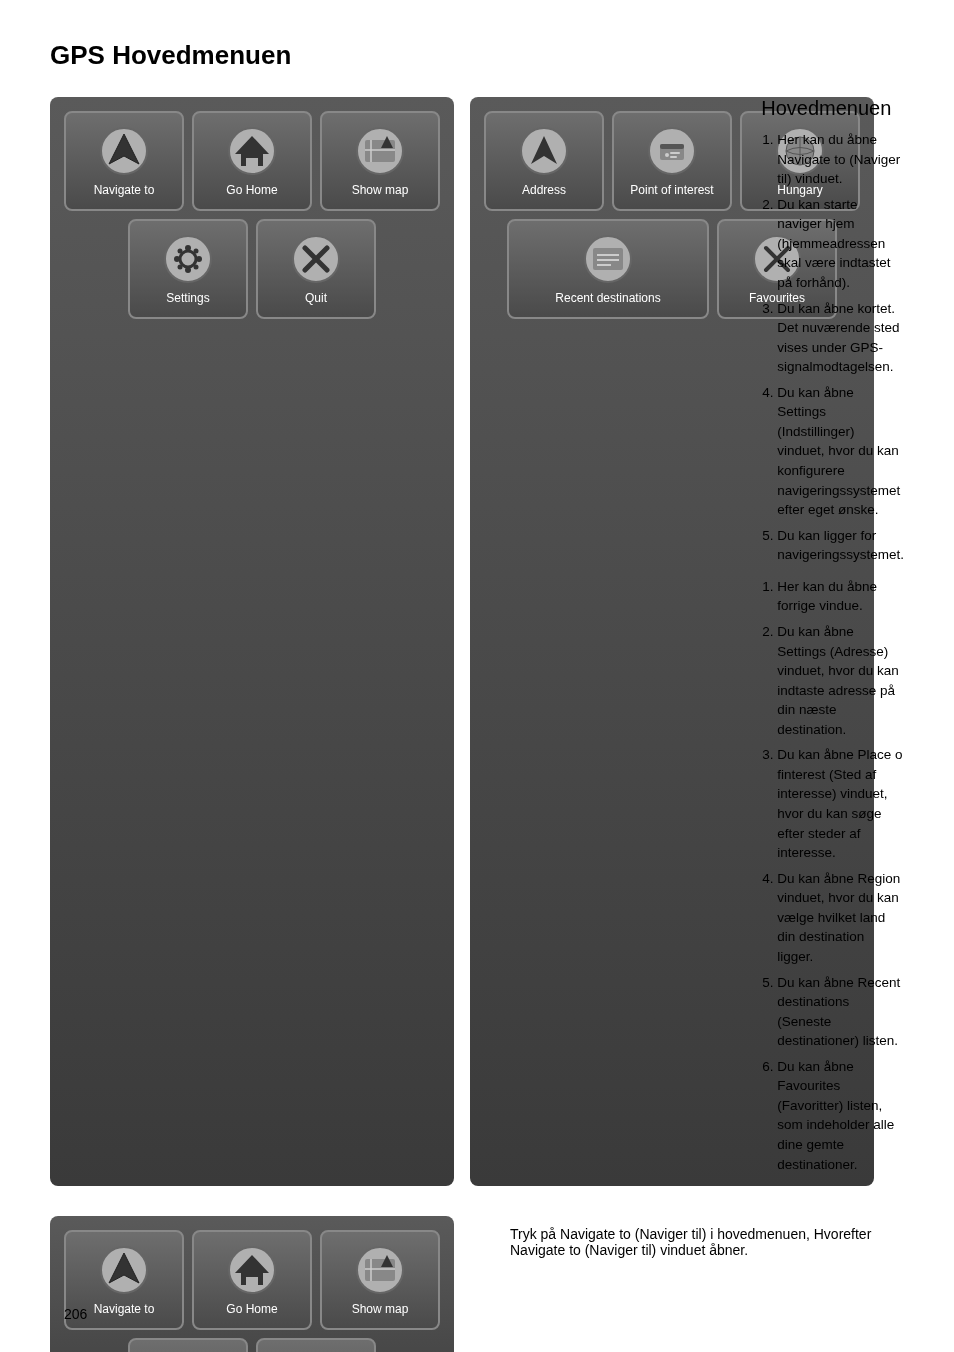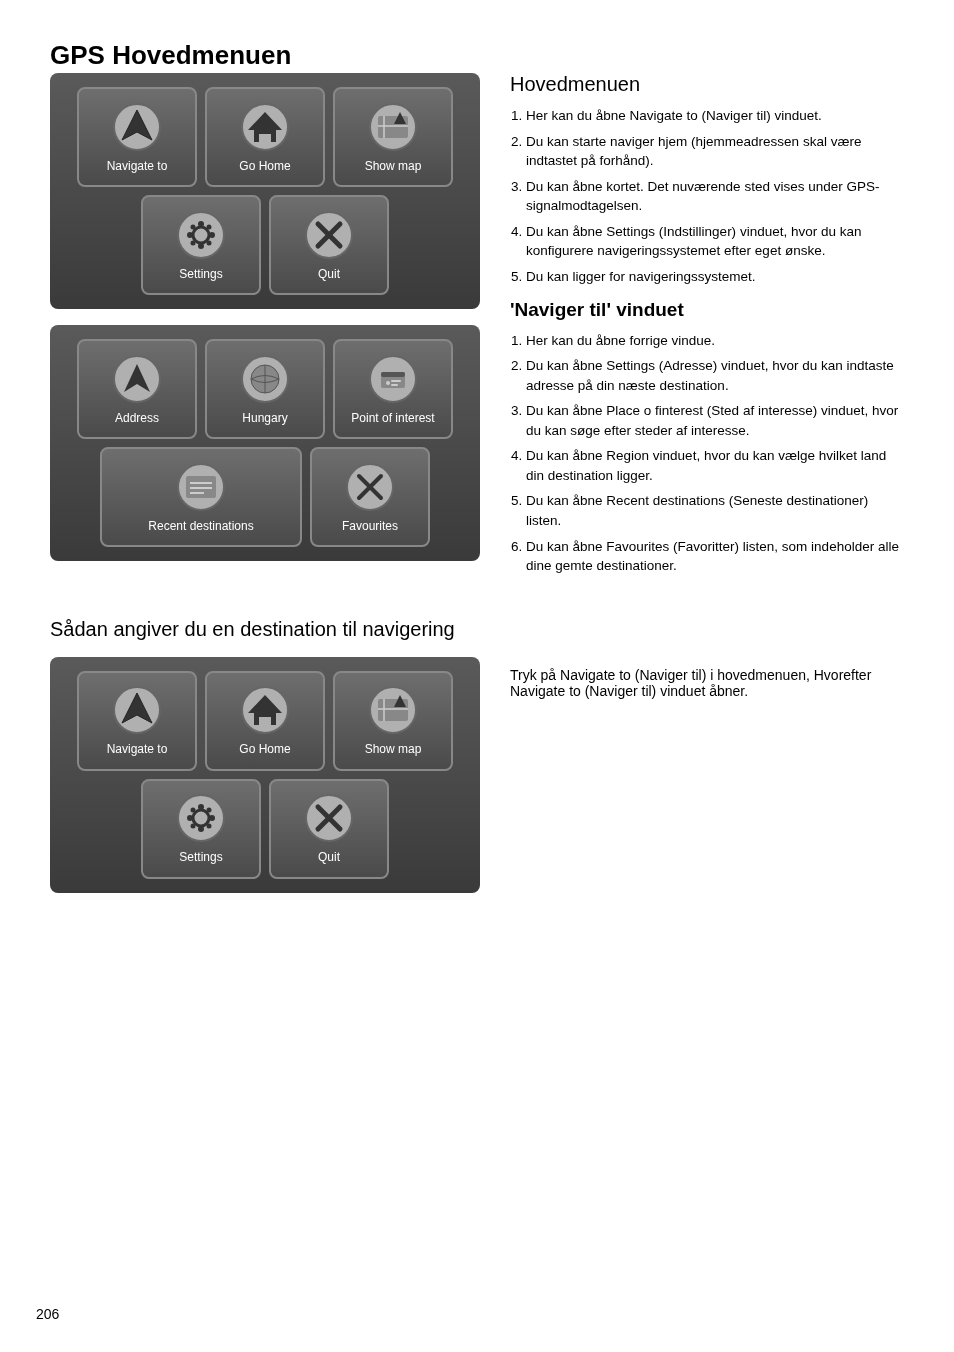--- a/index.html
+++ b/index.html
@@ -9,42 +9,42 @@
       background: #fff;
       color: #000;
       width: 954px;
       min-height: 1352px;
       padding: 40px 50px 40px 50px;
     }
 
     h1 {
       font-size: 26px;
       font-weight: bold;
-      margin-bottom: 2px;
+      margin-bottom: 26px;
     }
     h2 {
       font-size: 20px;
       font-weight: normal;
       margin-bottom: 10px;
     }
     h3 {
       font-size: 19px;
       font-weight: bold;
       margin-bottom: 10px;
     }
 
     .top-section {
       display: flex;
       gap: 30px;
       margin-bottom: 30px;
     }
 
     .left-col {
       display: flex;
-      flex-direction: column;
+      flex-direction: row;
       gap: 16px;
       min-width: 430px;
     }
 
     .right-col {
       flex: 1;
     }
 
     
     .menu-panel {
@@ -130,21 +130,21 @@
     }
 
     .bottom-inner .right-col {
       flex: 1;
       padding-top: 10px;
     }
 
     .page-number {
       position: fixed;
       bottom: 30px;
-      left: 36px;
+      left: 64px;
       font-size: 14px;
     }
 
     b, strong {
       font-weight: normal;
     }
   </style>
 </head>
 <body>
 
@@ -234,41 +234,41 @@
               <polygon points="12,38 25,10 38,38 25,30" fill="#333"></polygon>
             </svg>
           </div>
           <span class="btn-label">Address</span>
         </div>
 
         <div class="menu-btn">
           <div class="icon-area">
             <svg width="50" height="50" viewBox="0 0 50 50">
               <circle cx="25" cy="25" r="23" fill="#b0b0b0" stroke="#666" stroke-width="2"></circle>
-              <ellipse cx="25" cy="25" rx="14" ry="14" fill="#888" stroke="#555" stroke-width="1"></ellipse>
-              <path d="M11 25 Q25 18 39 25" stroke="#555" stroke-width="1" fill="none"></path>
-              <path d="M11 25 Q25 32 39 25" stroke="#555" stroke-width="1" fill="none"></path>
-              <line x1="25" y1="11" x2="25" y2="39" stroke="#555" stroke-width="1"></line>
-            </svg>
-          </div>
-          <span class="btn-label">Hungary</span>
-        </div>
-
-        <div class="menu-btn">
-          <div class="icon-area">
-            <svg width="50" height="50" viewBox="0 0 50 50">
-              <circle cx="25" cy="25" r="23" fill="#b0b0b0" stroke="#666" stroke-width="2"></circle>
               <rect x="13" y="18" width="24" height="16" rx="2" fill="#888"></rect>
               <rect x="13" y="18" width="24" height="5" rx="2" fill="#555"></rect>
               <circle cx="20" cy="29" r="2" fill="#ccc"></circle>
               <rect x="23" y="26" width="10" height="2" rx="1" fill="#ccc"></rect>
               <rect x="23" y="30" width="7" height="2" rx="1" fill="#ccc"></rect>
             </svg>
           </div>
           <span class="btn-label">Point of interest</span>
+        </div>
+
+        <div class="menu-btn">
+          <div class="icon-area">
+            <svg width="50" height="50" viewBox="0 0 50 50">
+              <circle cx="25" cy="25" r="23" fill="#b0b0b0" stroke="#666" stroke-width="2"></circle>
+              <ellipse cx="25" cy="25" rx="14" ry="14" fill="#888" stroke="#555" stroke-width="1"></ellipse>
+              <path d="M11 25 Q25 18 39 25" stroke="#555" stroke-width="1" fill="none"></path>
+              <path d="M11 25 Q25 32 39 25" stroke="#555" stroke-width="1" fill="none"></path>
+              <line x1="25" y1="11" x2="25" y2="39" stroke="#555" stroke-width="1"></line>
+            </svg>
+          </div>
+          <span class="btn-label">Hungary</span>
         </div>
       </div>
       <div class="menu-row">
 
         <div class="menu-btn" style="width:202px;">
           <div class="icon-area">
             <svg width="50" height="50" viewBox="0 0 50 50">
               <circle cx="25" cy="25" r="23" fill="#b0b0b0" stroke="#666" stroke-width="2"></circle>
               <rect x="10" y="14" width="30" height="22" rx="2" fill="#888"></rect>
               <line x1="14" y1="21" x2="36" y2="21" stroke="#ccc" stroke-width="2"></line>
@@ -296,34 +296,32 @@
   <div class="right-col text-section">
     <h2>Hovedmenuen</h2>
     <ol>
       <li>Her kan du åbne <strong>Navigate to (Naviger til)</strong> vinduet.</li>
       <li>Du kan starte naviger hjem (hjemmeadressen skal være indtastet på forhånd).</li>
       <li>Du kan åbne kortet. Det nuværende sted vises under GPS-signalmodtagelsen.</li>
       <li>Du kan åbne <strong>Settings (Indstillinger)</strong> vinduet, hvor du kan konfigurere navigeringssystemet efter eget ønske.</li>
       <li>Du kan ligger for navigeringssystemet.</li>
     </ol>
 
-    <h3>'Naviger til' vinduet</h3>
     <ol>
       <li>Her kan du åbne forrige vindue.</li>
       <li>Du kan åbne <strong>Settings (Adresse)</strong> vinduet, hvor du kan indtaste adresse på din næste destination.</li>
       <li>Du kan åbne <strong>Place o finterest (Sted af interesse)</strong> vinduet, hvor du kan søge efter steder af interesse.</li>
       <li>Du kan åbne <strong>Region</strong> vinduet, hvor du kan vælge hvilket land din destination ligger.</li>
       <li>Du kan åbne <strong>Recent destinations (Seneste destinationer)</strong> listen.</li>
       <li>Du kan åbne <strong>Favourites (Favoritter)</strong> listen, som indeholder alle dine gemte destinationer.</li>
     </ol>
   </div>
 </div>
 
 <div class="bottom-section">
-  <h2>Sådan angiver du en destination til navigering</h2>
   <div class="bottom-inner">
     <div class="left-col">
 
       <div class="menu-panel">
         <div class="menu-row">
 
           <div class="menu-btn">
             <div class="icon-area">
               <svg width="50" height="50" viewBox="0 0 50 50">
                 <circle cx="25" cy="25" r="23" fill="#b0b0b0" stroke="#666" stroke-width="2"></circle>

